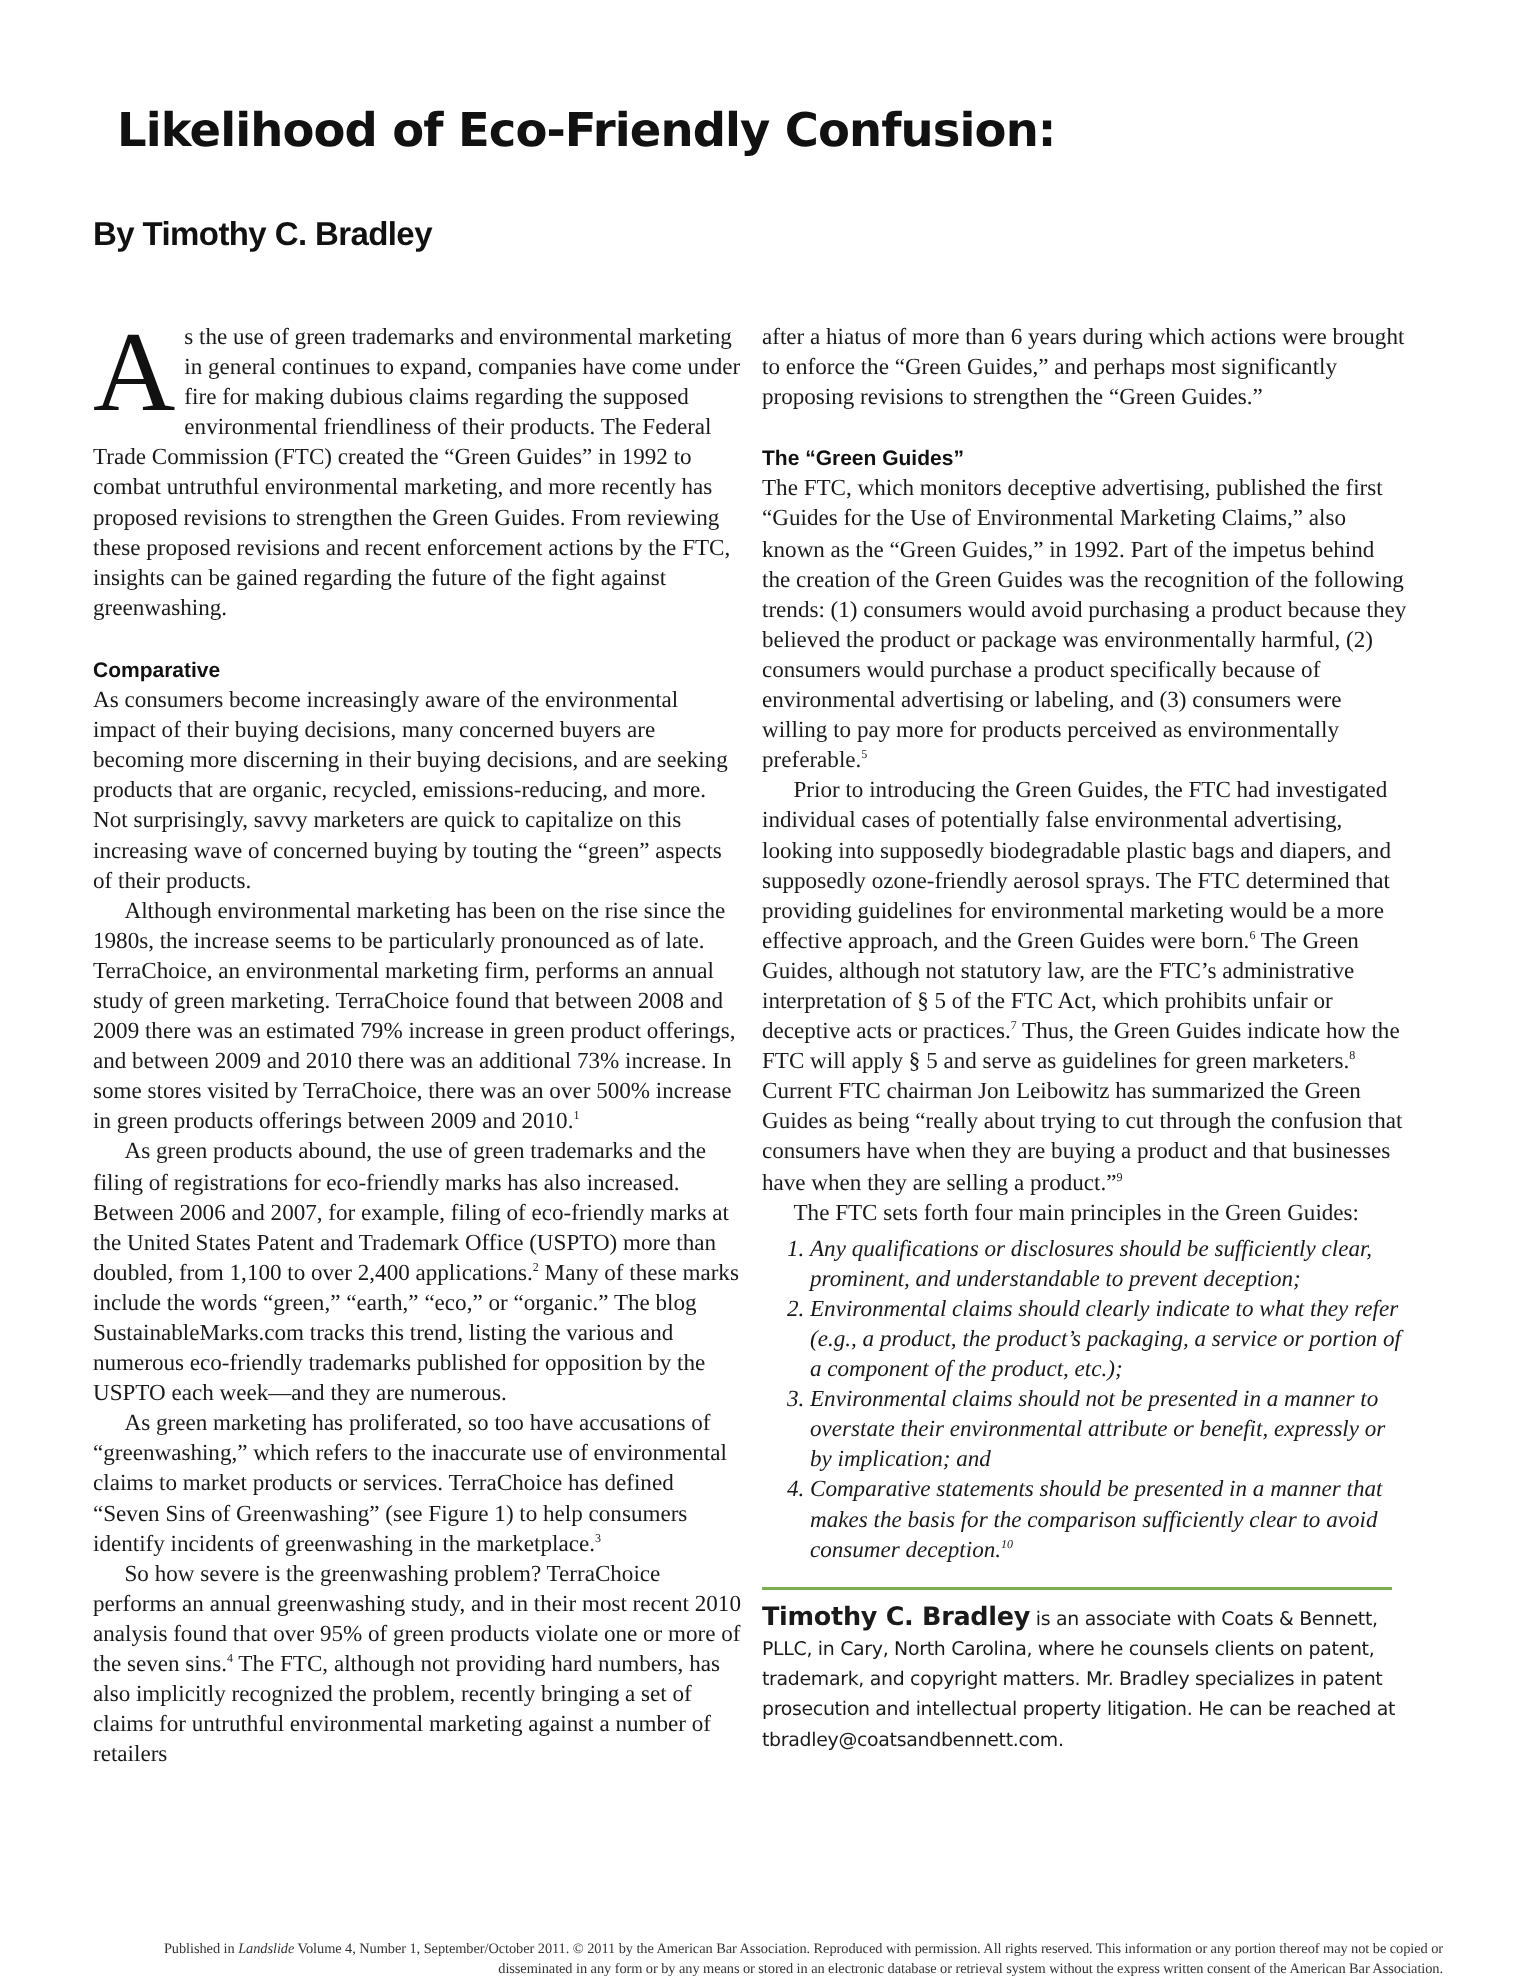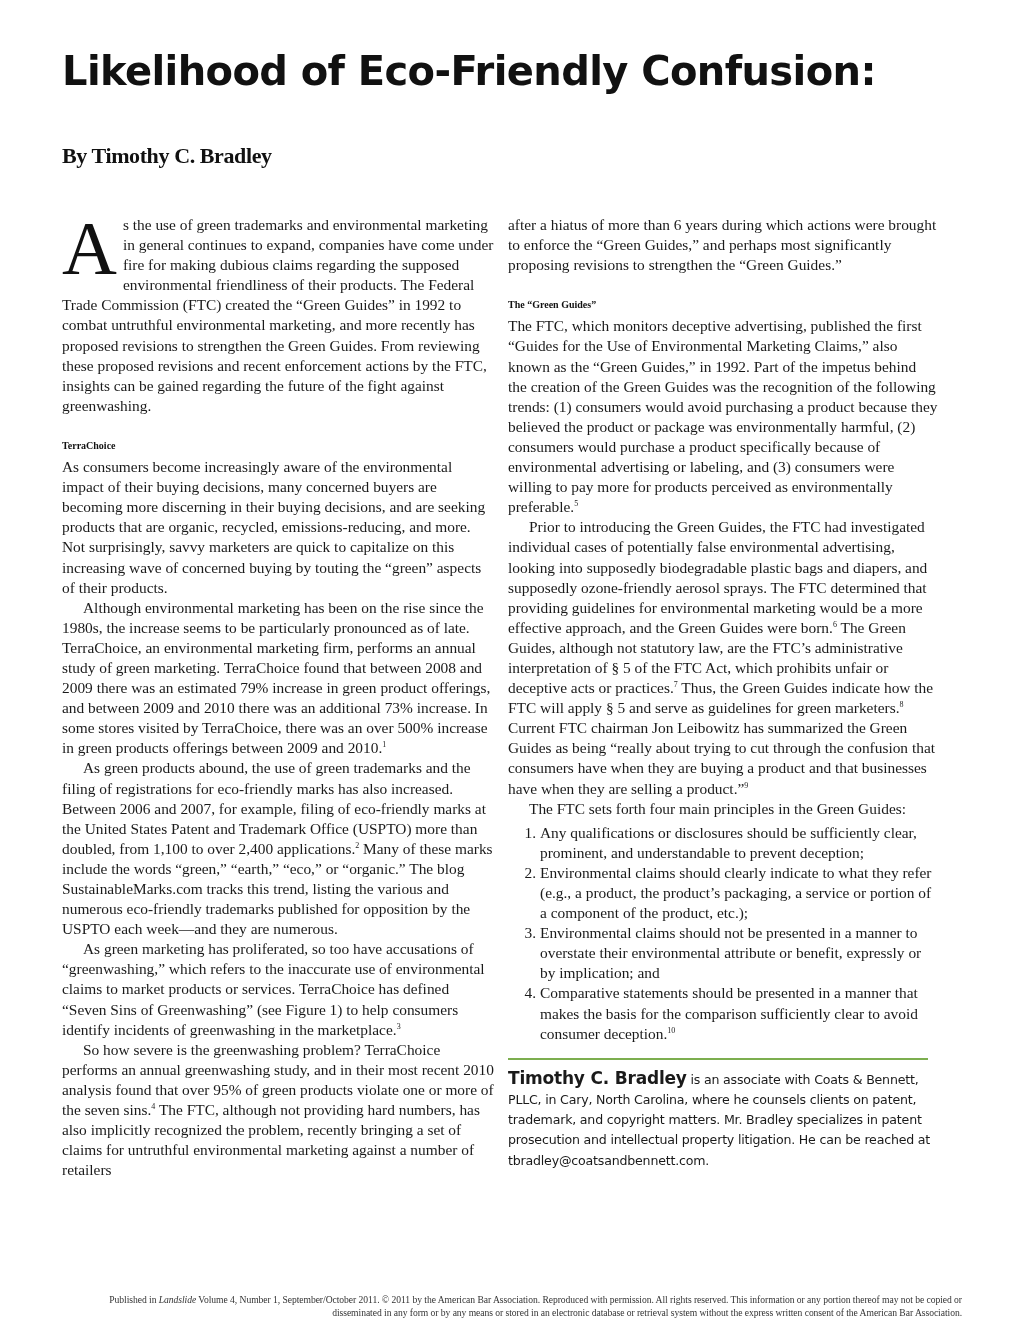--- a/index.html
+++ b/index.html
@@ -1,46 +1,46 @@
 <!DOCTYPE html>
 <html><head>
 <meta charset="utf-8">
 <style>
   html, body { margin: 0; padding: 0; background: #ffffff; }
   body { width: 1020px; height: 1324px; position: relative; overflow: hidden; color: #1a1a1a; }
-  .title { position: absolute; left: 62px; top: 50px; font-family: "DejaVu Sans", sans-serif; font-weight: bold; font-size: 40px; line-height: 42px; letter-spacing: -0.6px; color: #111; margin: 0; }
-  .byline { position: absolute; left: 62px; top: 143px; font-family: Liberation Serif, serif; font-weight: bold; font-size: 22px; letter-spacing: -0.4px; color: #111; margin: 0; }
+  .title { position: absolute; left: 62px; top: 50px; font-family: "DejaVu Sans", sans-serif; font-weight: bold; font-size: 31px; line-height: 42px; letter-spacing: -0.6px; color: #111; margin: 16px; }
+  .byline { position: absolute; left: 62px; top: 143px; font-family: Liberation Sans, sans-serif; font-weight: bold; font-size: 22px; letter-spacing: -0.4px; color: #111; margin: 0; }
   .col { position: absolute; top: 215px; width: 432px; font-family: "Liberation Serif", serif; font-size: 15.4px; line-height: 20.1px; color: #1a1a1a; }
   .col-left { left: 62px; }
   .col-right { left: 508px; width: 430px; }
   .col p { margin: 0; }
   .indent { text-indent: 21px; }
   .dropcap { float: left; font-family: "Liberation Serif", serif; font-size: 76px; line-height: 58px; margin: 2px 6px 0 0; padding-top: 2px; color: #111; }
-  .heading { font-family: Liberation Serif, serif; font-weight: bold; font-size: 10px; margin: 20px 0 1px 0 !important; color: #111; }
+  .heading { font-family: Liberation Sans, sans-serif; font-weight: bold; font-size: 14px; margin: 20px 0 1px 0 !important; color: #111; }
   sup { font-size: 8px; line-height: 0; vertical-align: 6px; }
   ol { margin: 4px 0 4px 0; padding-left: 32px; }
-  ol li { padding-left: 0; }
+  ol li { padding-left: 0; font-style: italic; }
   .bio-rule { height: 2px; background: #7cae4f; margin: 14px 0 8px 0; width: 420px; }
   .bio { font-family: "DejaVu Sans", sans-serif; font-size: 12.6px; line-height: 20.2px; color: #1a1a1a; letter-spacing: -0.2px; }
   .bio b { font-size: 17px; }
   .footer { position: absolute; left: 62px; top: 1293px; width: 900px; font-family: "Liberation Serif", serif; font-size: 9.6px; line-height: 13px; color: #333; letter-spacing: -0.05px; text-align: right; }
   .footer i { font-style: italic; }
 </style>
 </head>
 <body>
 
 <h1 class="title">
   <span>Likelihood of Eco-Friendly Confusion:</span><br>
 </h1>
 <h2 class="byline">By Timothy C. Bradley</h2>
 
 <div class="col col-left">
   <p><span class="dropcap">A</span><span>s the use of green trademarks and environmental mar­keting in general continues to expand, companies have come under fire for making dubious claims regarding the supposed environmental friendliness of their products. The Federal Trade Commission (FTC) created the “Green Guides” in 1992 to combat untruthful environmental market­ing, and more recently has proposed revisions to strengthen the Green Guides. From reviewing these proposed revisions and recent enforcement actions by the FTC, insights can be gained regarding the future of the fight against greenwashing.</span></p>
 
-  <p class="heading">TerraChoice</p>
+  <p class="heading">Comparative</p>
   <p>As consumers become increasingly aware of the environmen­tal impact of their buying decisions, many concerned buyers are becoming more discerning in their buying decisions, and are seeking products that are organic, recycled, emissions-reducing, and more. Not surprisingly, savvy marketers are quick to capitalize on this increasing wave of concerned buy­ing by touting the “green” aspects of their products.</p>
   <p class="indent"><span>Although environmental marketing has been on the rise since the 1980s, the increase seems to be particularly pronounced as of late. TerraChoice, an environmental mar­keting firm, performs an annual study of green marketing. TerraChoice found that between 2008 and 2009 there was an estimated 79% increase in green product offerings, and between 2009 and 2010 there was an additional 73% increase. In some stores visited by TerraChoice, there was an over 500% increase in green products offerings between 2009 and 2010.</span><sup>1</sup></p>
   <p class="indent"><span>As green products abound, the use of green trademarks and the filing of registrations for eco-friendly marks has also increased. Between 2006 and 2007, for example, filing of eco-friendly marks at the United States Patent and Trademark Office (USPTO) more than doubled, from 1,100 to over 2,400 applications.</span><sup>2</sup><span> Many of these marks include the words “green,” “earth,” “eco,” or “organic.” The blog SustainableMarks.com tracks this trend, listing the various and numerous eco-friendly trademarks published for opposition by the USPTO each week—and they are numerous.</span></p>
   <p class="indent"><span>As green marketing has proliferated, so too have accusations of “greenwashing,” which refers to the inaccurate use of envi­ronmental claims to market products or services. TerraChoice has defined “Seven Sins of Greenwashing” (see Figure 1) to help consumers identify incidents of greenwashing in the marketplace.</span><sup>3</sup></p>
   <p class="indent"><span>So how severe is the greenwashing problem? TerraChoice performs an annual greenwashing study, and in their most recent 2010 analysis found that over 95% of green products violate one or more of the seven sins.</span><sup>4</sup><span> The FTC, although not providing hard numbers, has also implicitly recognized the problem, recently bringing a set of claims for untruthful environmental marketing against a number of retailers</span></p>
 </div>
 
 <div class="col col-right">
   <p>after a hiatus of more than 6 years during which actions were brought to enforce the “Green Guides,” and perhaps most significantly proposing revisions to strengthen the “Green Guides.”</p>
 

